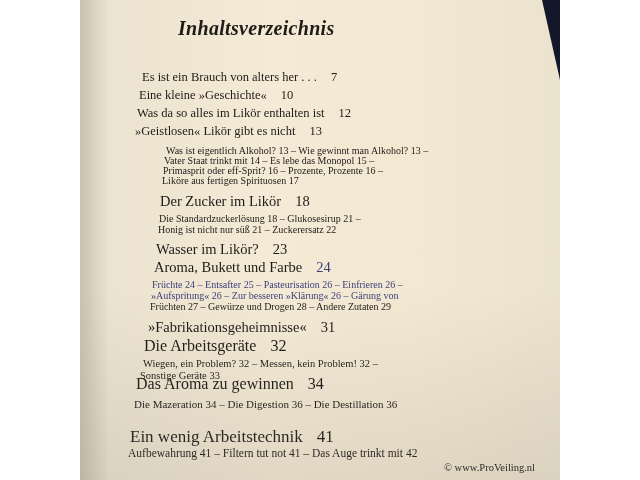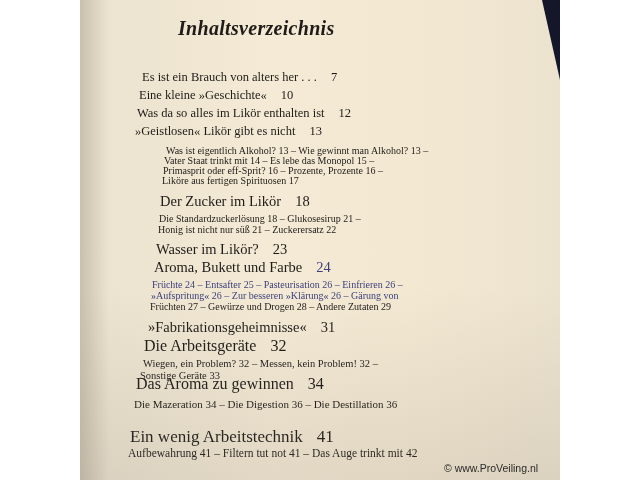--- a/index.html
+++ b/index.html
@@ -17,21 +17,21 @@
   .corner { position:absolute; right:0; top:0; width:0; height:0;
     border-top:80px solid #14162a; border-left:18px solid transparent; }
   .title { position:absolute; left:98px; top:17px; font-size:20px; font-style:italic; font-weight:bold; color:#1e1b18; letter-spacing:0.3px; }
   .line { position:absolute; white-space:nowrap; color:#1e1b18; }
   .l1 { font-size:12.5px; }
   .l2 { font-size:10px; }
   .big { font-size:14.5px; }
   .xl { font-size:16px; }
   .pn { margin-left:14px; }
   .blue { color:#3c3f7a; }
-  .wm { position:absolute; left:444px; top:462px; font-family:Liberation Sans, sans-serif; font-size:10.5px; color:#2b2b2b; }
+  .wm { position:absolute; left:444px; top:462px; font-family:Liberation Serif, serif; font-size:10.5px; color:#2b2b2b; }
 </style>
 </head>
 <body>
 
 <div class="page">
   <div class="corner"></div>
 
   <div class="title">Inhaltsverzeichnis</div>
 
   <div class="line l1" style="left:62px;top:70px;"><span>Es ist ein Brauch von alters her . . .</span><span class="pn">7</span></div>

